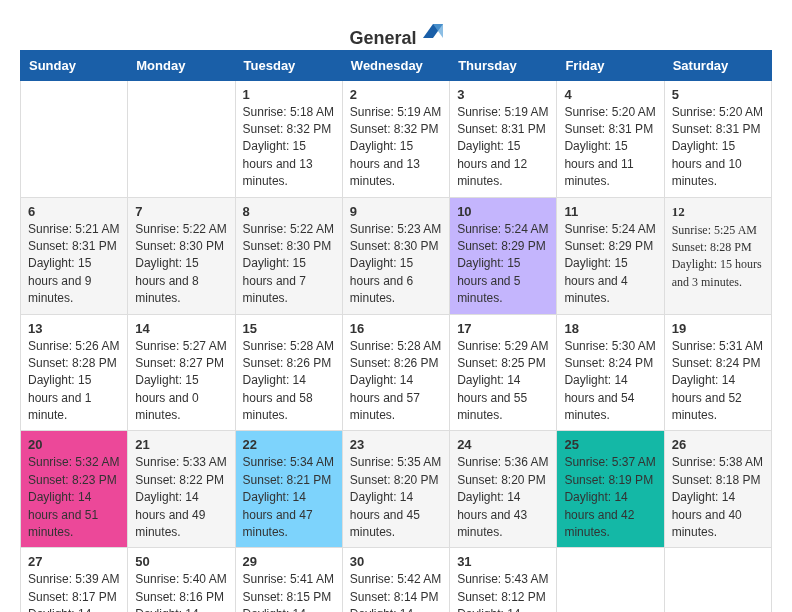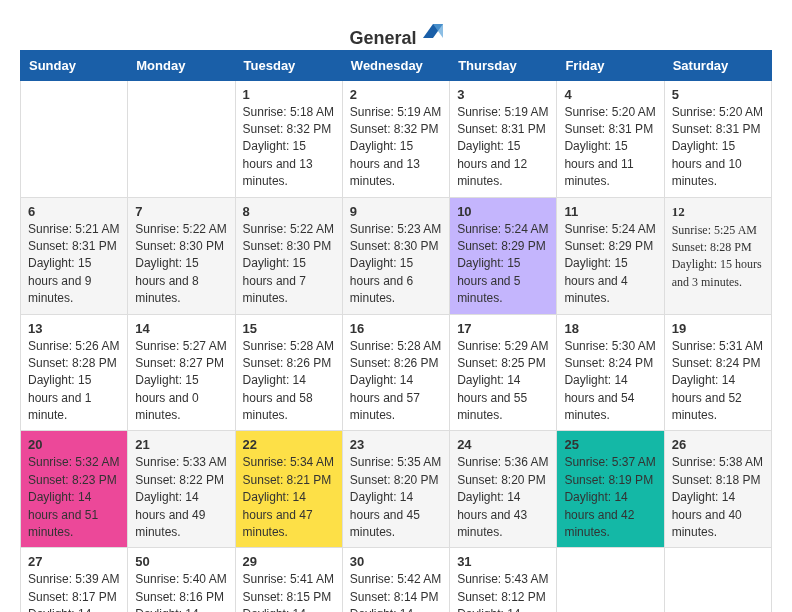--- a/index.html
+++ b/index.html
@@ -205,21 +205,21 @@
       </tr>
       <tr>
         <td style="background: #ec4899; margin-top: 48px;">
           <span class="day-number">20</span>
           <div class="day-info">Sunrise: 5:32 AM<br>Sunset: 8:23 PM<br>Daylight: 14 hours and 51 minutes.</div>
         </td>
         <td style="background: rgb(245, 245, 245);">
           <span class="day-number">21</span>
           <div class="day-info">Sunrise: 5:33 AM<br>Sunset: 8:22 PM<br>Daylight: 14 hours and 49 minutes.</div>
         </td>
-        <td style="background: #fde047;">
+        <td style="background: #7dd3fc;">
           <span class="day-number">22</span>
           <div class="day-info">Sunrise: 5:34 AM<br>Sunset: 8:21 PM<br>Daylight: 14 hours and 47 minutes.</div>
         </td>
         <td style="background: rgb(245, 245, 245); margin-top: 16px;">
           <span class="day-number">23</span>
           <div class="day-info">Sunrise: 5:35 AM<br>Sunset: 8:20 PM<br>Daylight: 14 hours and 45 minutes.</div>
         </td>
         <td style="background: rgb(245, 245, 245);">
           <span class="day-number">24</span>
           <div class="day-info">Sunrise: 5:36 AM<br>Sunset: 8:20 PM<br>Daylight: 14 hours and 43 minutes.</div>

